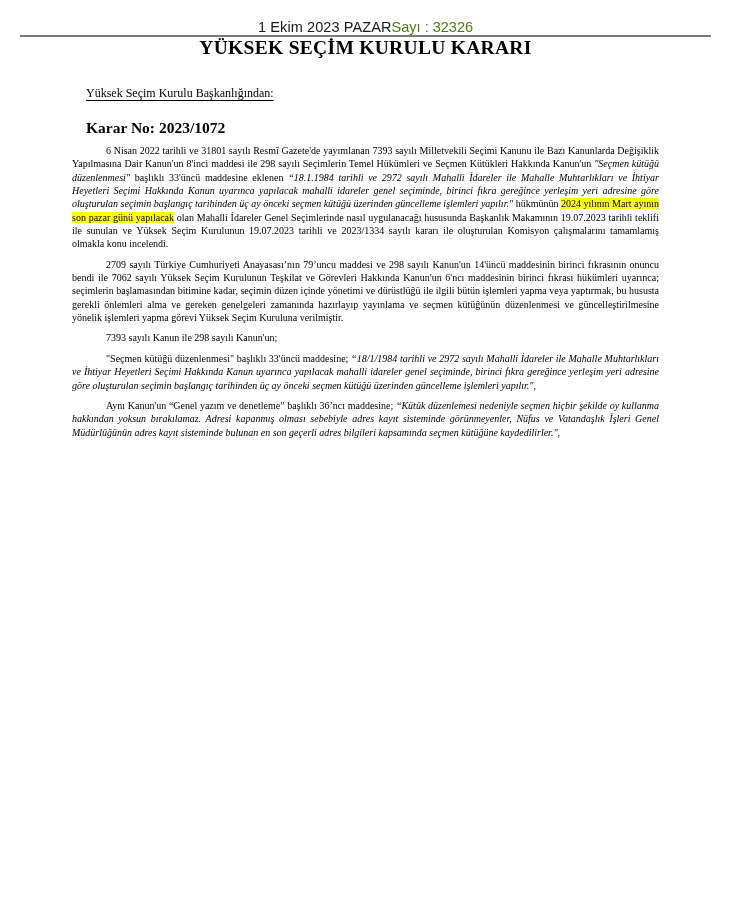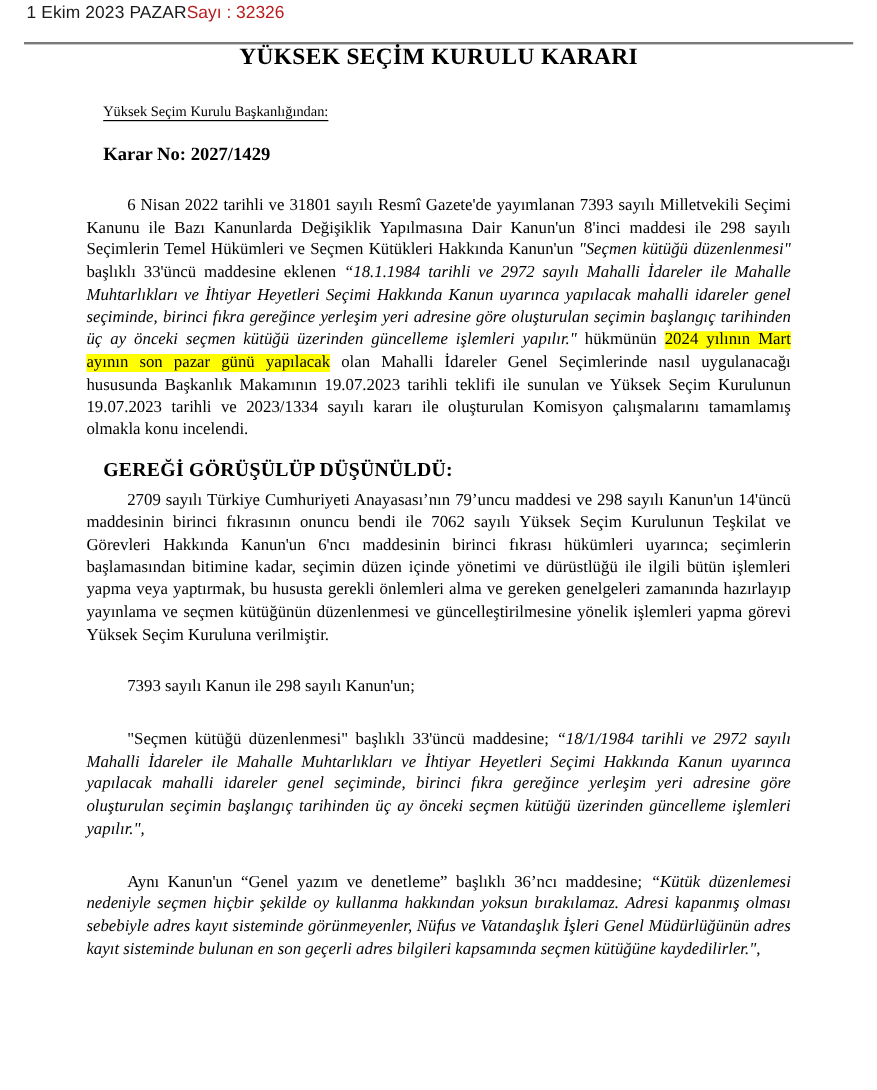--- a/index.html
+++ b/index.html
@@ -12,22 +12,22 @@
     height: 908px;
     overflow: hidden;
     font-family: "Liberation Serif", "DejaVu Serif", serif;
     color: #000000;
   }
 
   
   .masthead {
     display: flex;
     align-items: flex-start;
-    justify-content: flex-start;
-    padding: 0 22px 0 22px;
+    justify-content: center;
+    padding: 16px 22px 0 22px;
     height: 30px;
     box-sizing: border-box;
   }
   .masthead-date {
     font-family: "Liberation Sans", "DejaVu Sans", sans-serif;
     font-size: 14.5px;
     letter-spacing: 0.1px;
     color: #1a1a1a;
     white-space: nowrap;
     padding-top: 3px;
@@ -37,21 +37,21 @@
     font-size: 24px;
     font-weight: bold;
     color: #c1121f;
     letter-spacing: 0.2px;
     white-space: nowrap;
     margin-left: 30px;
   }
   .masthead-issue {
     font-family: "Liberation Sans", "DejaVu Sans", sans-serif;
     font-size: 14.5px;
-    color: #b91c1c;
+    color: #4d7c0f;
     white-space: nowrap;
     padding-top: 3px;
   }
   .rule {
     height: 2px;
     background: #7a7a7a;
     margin: 5px 20px 0 20px;
   }
 
   
@@ -85,25 +85,25 @@
 
   .karar-head {
     text-align: center;
     font-size: 15.5px;
     font-weight: bold;
     letter-spacing: 3.5px;
     margin-top: 17px;
   }
 
   p.body {
-    font-size: 14px;
+    font-size: 10px;
     line-height: 1.335;
     text-align: justify;
     text-justify: inter-word;
-    margin: 25px 0 0 0;
+    margin: 7px 0 0 0;
     text-indent: 34px;
     hyphens: none;
   }
   p.body.tight { margin-top: 7px; }
 
   .section-head {
     font-size: 16.5px;
     font-weight: bold;
     margin-top: 13px;
     margin-left: 14px;
@@ -127,26 +127,25 @@
 <div class="rule" style="background: rgb(122, 122, 122);"></div>
 
 <div class="page">
 
   <div class="doc-title">YÜKSEK SEÇİM KURULU KARARI</div>
 
   <div>
     <span class="issuer">Yüksek Seçim Kurulu Başkanlığından:</span>
   </div>
 
-  <div class="karar-no">Karar No: 2027/1429</div>
+  <div class="karar-no">Karar No: 2023/1072</div>
 
 
   <p class="body"><span>6 Nisan 2022 tarihli ve 31801 sayılı Resmî Gazete'de yayımlanan 7393 sayılı Milletvekili Seçimi Kanunu ile Bazı Kanunlarda Değişiklik Yapılmasına Dair Kanun'un 8'inci maddesi ile 298 sayılı Seçimlerin Temel Hükümleri ve Seçmen Kütükleri Hakkında Kanun'un </span><i>"Seçmen kütüğü düzenlenmesi"</i><span> başlıklı 33'üncü maddesine eklenen </span><i>“18.1.1984 tarihli ve 2972 sayılı Mahalli İdareler ile Mahalle Muhtarlıkları ve İhtiyar Heyetleri Seçimi Hakkında Kanun uyarınca yapılacak mahalli idareler genel seçiminde, birinci fıkra gereğince yerleşim yeri adresine göre oluşturulan seçimin başlangıç tarihinden üç ay önceki seçmen kütüğü üzerinden güncelleme işlemleri yapılır."</i><span> hükmünün </span><span class="hl" style="background: rgb(255, 255, 0);">2024 yılının Mart ayının son pazar günü yapılacak</span><span> olan Mahalli İdareler Genel Seçimlerinde nasıl uygulanacağı hususunda Başkanlık Makamının 19.07.2023 tarihli teklifi ile sunulan ve Yüksek Seçim Kurulunun 19.07.2023 tarihli ve 2023/1334 sayılı kararı ile oluşturulan Komisyon çalışmalarını tamamlamış olmakla konu incelendi.</span></p>
 
-  <div class="section-head">GEREĞİ GÖRÜŞÜLÜP DÜŞÜNÜLDÜ:</div>
 
   <p class="body tight">2709 sayılı Türkiye Cumhuriyeti Anayasası’nın 79’uncu maddesi ve 298 sayılı Kanun'un 14'üncü maddesinin birinci fıkrasının onuncu bendi ile 7062 sayılı Yüksek Seçim Kurulunun Teşkilat ve Görevleri Hakkında Kanun'un 6'ncı maddesinin birinci fıkrası hükümleri uyarınca; seçimlerin başlamasından bitimine kadar, seçimin düzen içinde yönetimi ve dürüstlüğü ile ilgili bütün işlemleri yapma veya yaptırmak, bu hususta gerekli önlemleri alma ve gereken genelgeleri zamanında hazırlayıp yayınlama ve seçmen kütüğünün düzenlenmesi ve güncelleştirilmesine yönelik işlemleri yapma görevi Yüksek Seçim Kuruluna verilmiştir.</p>
 
   <p class="body">7393 sayılı Kanun ile 298 sayılı Kanun'un;</p>
 
   <p class="body"><span>"Seçmen kütüğü düzenlenmesi" başlıklı 33'üncü maddesine; </span><i>“18/1/1984 tarihli ve 2972 sayılı Mahalli İdareler ile Mahalle Muhtarlıkları ve İhtiyar Heyetleri Seçimi Hakkında Kanun uyarınca yapılacak mahalli idareler genel seçiminde, birinci fıkra gereğince yerleşim yeri adresine göre oluşturulan seçimin başlangıç tarihinden üç ay önceki seçmen kütüğü üzerinden güncelleme işlemleri yapılır.",</i></p>
 
   <p class="body"><span>Aynı Kanun'un “Genel yazım ve denetleme” başlıklı 36’ncı maddesine; </span><i>“Kütük düzenlemesi nedeniyle seçmen hiçbir şekilde oy kullanma hakkından yoksun bırakılamaz. Adresi kapanmış olması sebebiyle adres kayıt sisteminde görünmeyenler, Nüfus ve Vatandaşlık İşleri Genel Müdürlüğünün adres kayıt sisteminde bulunan en son geçerli adres bilgileri kapsamında seçmen kütüğüne kaydedilirler.",</i></p>
 
 </div>

